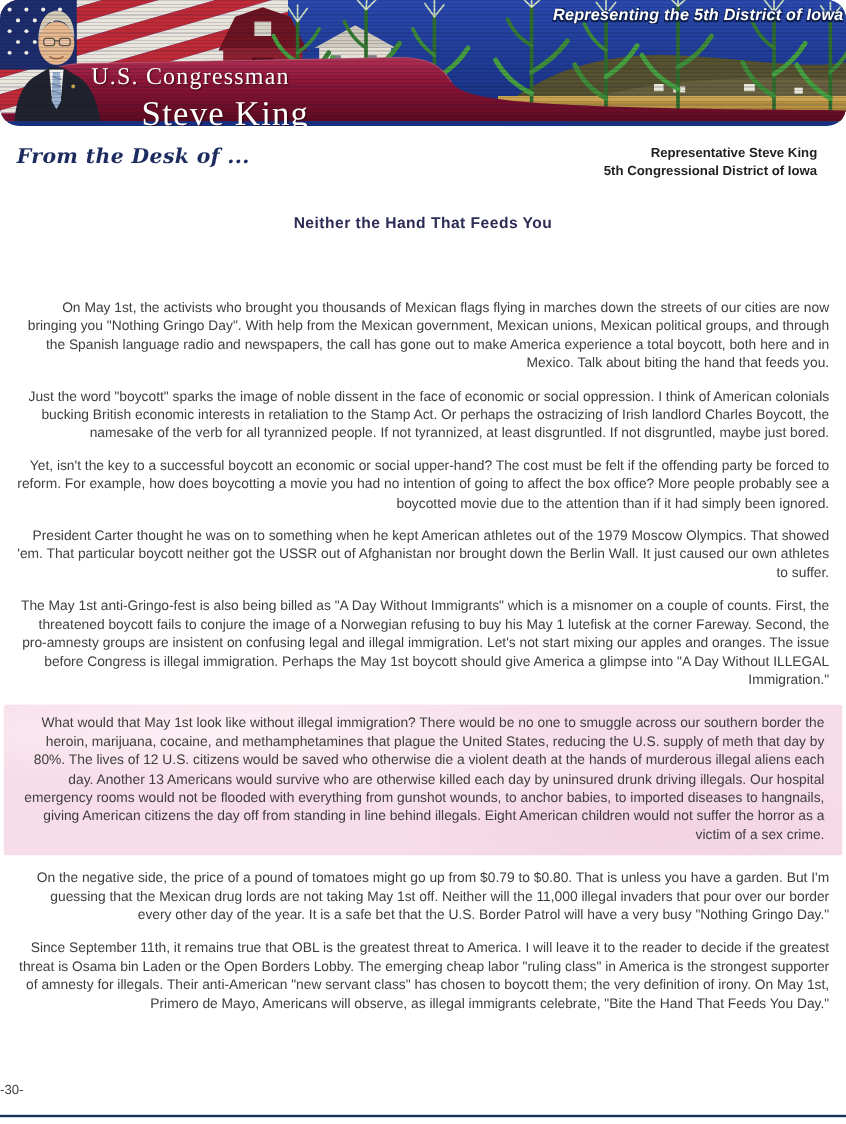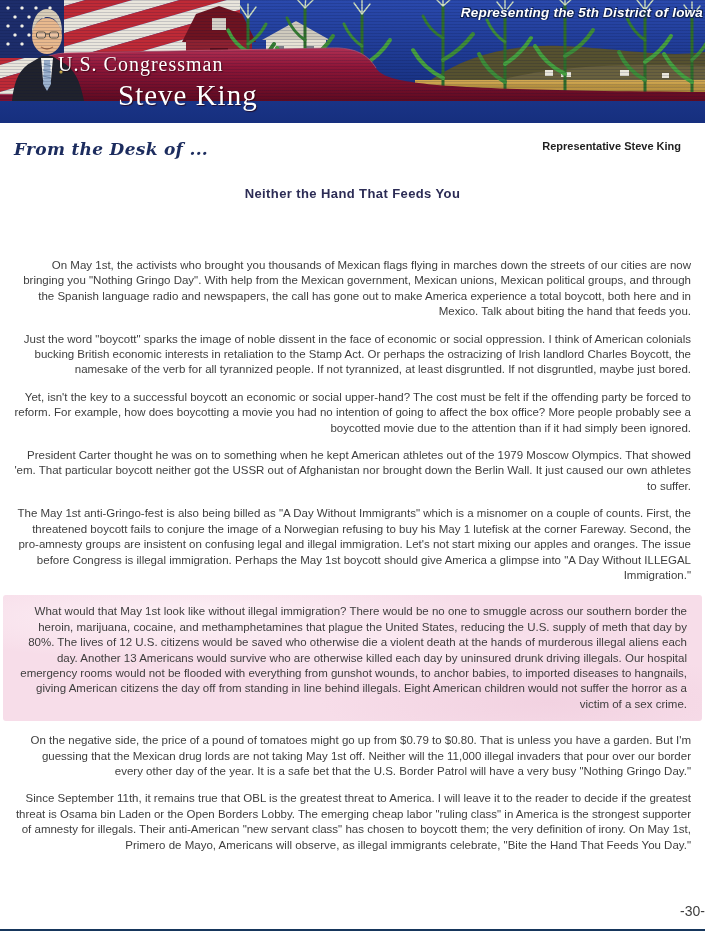--- a/index.html
+++ b/index.html
@@ -2,34 +2,34 @@
 <html><head>
 <meta charset="utf-8">
 <style>
   html,body{margin:0;padding:0;background:#fff;}
   .page{
     position:relative;width:705px;height:937px;background:#fff;overflow:hidden;
     font-family:"Liberation Sans",sans-serif;
   }
 
   
-  .banner{position:relative;width:705px;height:123px;background:linear-gradient(#2a49ad,#162f7e);overflow:hidden;}
+  .banner{position:relative;width:705px;height:105px;background:linear-gradient(#2a49ad,#162f7e);overflow:hidden;border-radius:16px;}
   .banner svg{position:absolute;left:0;top:0;}
   .scanlines{
     position:absolute;left:0;top:0;width:705px;height:101px;pointer-events:none;
     background:repeating-linear-gradient(to bottom, rgba(8,18,56,.16) 0 1px, transparent 1px 3px);
   }
   .banner-tagline{
     position:absolute;top:5px;right:2px;width:703px;text-align:right;
     font:bold italic 13.5px "Liberation Sans",sans-serif;color:#fff;
     text-shadow:1px 1px 0 #0d1f4e, -1px 1px 0 #0d1f4e, 1px -1px 0 #0d1f4e;
     letter-spacing:.2px;white-space:nowrap;overflow:hidden;
   }
   .ribbon-line1{
-    position:absolute;left:58px;top:53px;
+    position:absolute;left:76px;top:53px;
     font:20px "Liberation Serif",serif;color:#fff;letter-spacing:1px;
     text-shadow:1px 1px 1px rgba(40,0,10,.7);
   }
   .ribbon-line2{
     position:absolute;left:118px;top:79px;
     font:29px "Liberation Serif",serif;color:#fff;letter-spacing:1px;
     text-shadow:1px 1px 1px rgba(40,0,10,.7);
   }
 
   
@@ -51,21 +51,21 @@
     margin:0 -11px 12px -11px;padding:9px 15px;border-radius:3px;
     background-color:#f7dde9;
     background-image:
       radial-gradient(ellipse 60% 50% at 28% 18%, #fdf2f7 0%, rgba(253,242,247,0) 70%),
       radial-gradient(ellipse 50% 60% at 78% 85%, #f2d2e1 0%, rgba(242,210,225,0) 65%),
       radial-gradient(ellipse 40% 40% at 55% 45%, #fbeaf2 0%, rgba(251,234,242,0) 70%);
   }
   .highlight-block p{margin:0;}
 
   
-  .end-mark{position:absolute;left:0;right:0;top:903px;text-align:right;font-size:14px;color:#3e3e3e;}
+  .end-mark{position:absolute;left:0;right:0;top:903px;text-align:left;font-size:11px;color:#3e3e3e;}
   .bottom-rule{position:absolute;left:0;right:0;top:929px;border-top:2px solid #16365c;}
 </style>
 </head>
 <body>
 
 <div class="page">
 
   <div class="banner">
     <svg width="705" height="101" viewBox="0 0 705 101" aria-hidden="true">
       <defs>
@@ -240,20 +240,21 @@
 
     <div class="banner-tagline">Representing the 5th District of Iowa</div>
     <div class="ribbon-line1">U.S. Congressman</div>
     <div class="ribbon-line2">Steve King</div>
   </div>
 
   <div class="masthead">
     <div class="desk-line">From the Desk of ...</div>
     <div class="rep-block">
       <div>Representative Steve King</div>
+      <div>5th Congressional District of Iowa</div>
     </div>
   </div>
 
   <div class="article-title">Neither the Hand That Feeds You</div>
 
   <div class="article">
     <p>On May 1st, the activists who brought you thousands of Mexican flags flying in marches down the streets of our cities are now bringing you "Nothing Gringo Day". With help from the Mexican government, Mexican unions, Mexican political groups, and through the Spanish language radio and newspapers, the call has gone out to make America experience a total boycott, both here and in Mexico. Talk about biting the hand that feeds you.</p>
     <p>Just the word "boycott" sparks the image of noble dissent in the face of economic or social oppression. I think of American colonials bucking British economic interests in retaliation to the Stamp Act. Or perhaps the ostracizing of Irish landlord Charles Boycott, the namesake of the verb for all tyrannized people. If not tyrannized, at least disgruntled. If not disgruntled, maybe just bored.</p>
     <p>Yet, isn't the key to a successful boycott an economic or social upper-hand? The cost must be felt if the offending party be forced to reform. For example, how does boycotting a movie you had no intention of going to affect the box office? More people probably see a boycotted movie due to the attention than if it had simply been ignored.</p>
     <p>President Carter thought he was on to something when he kept American athletes out of the 1979 Moscow Olympics. That showed 'em. That particular boycott neither got the USSR out of Afghanistan nor brought down the Berlin Wall. It just caused our own athletes to suffer.</p>

